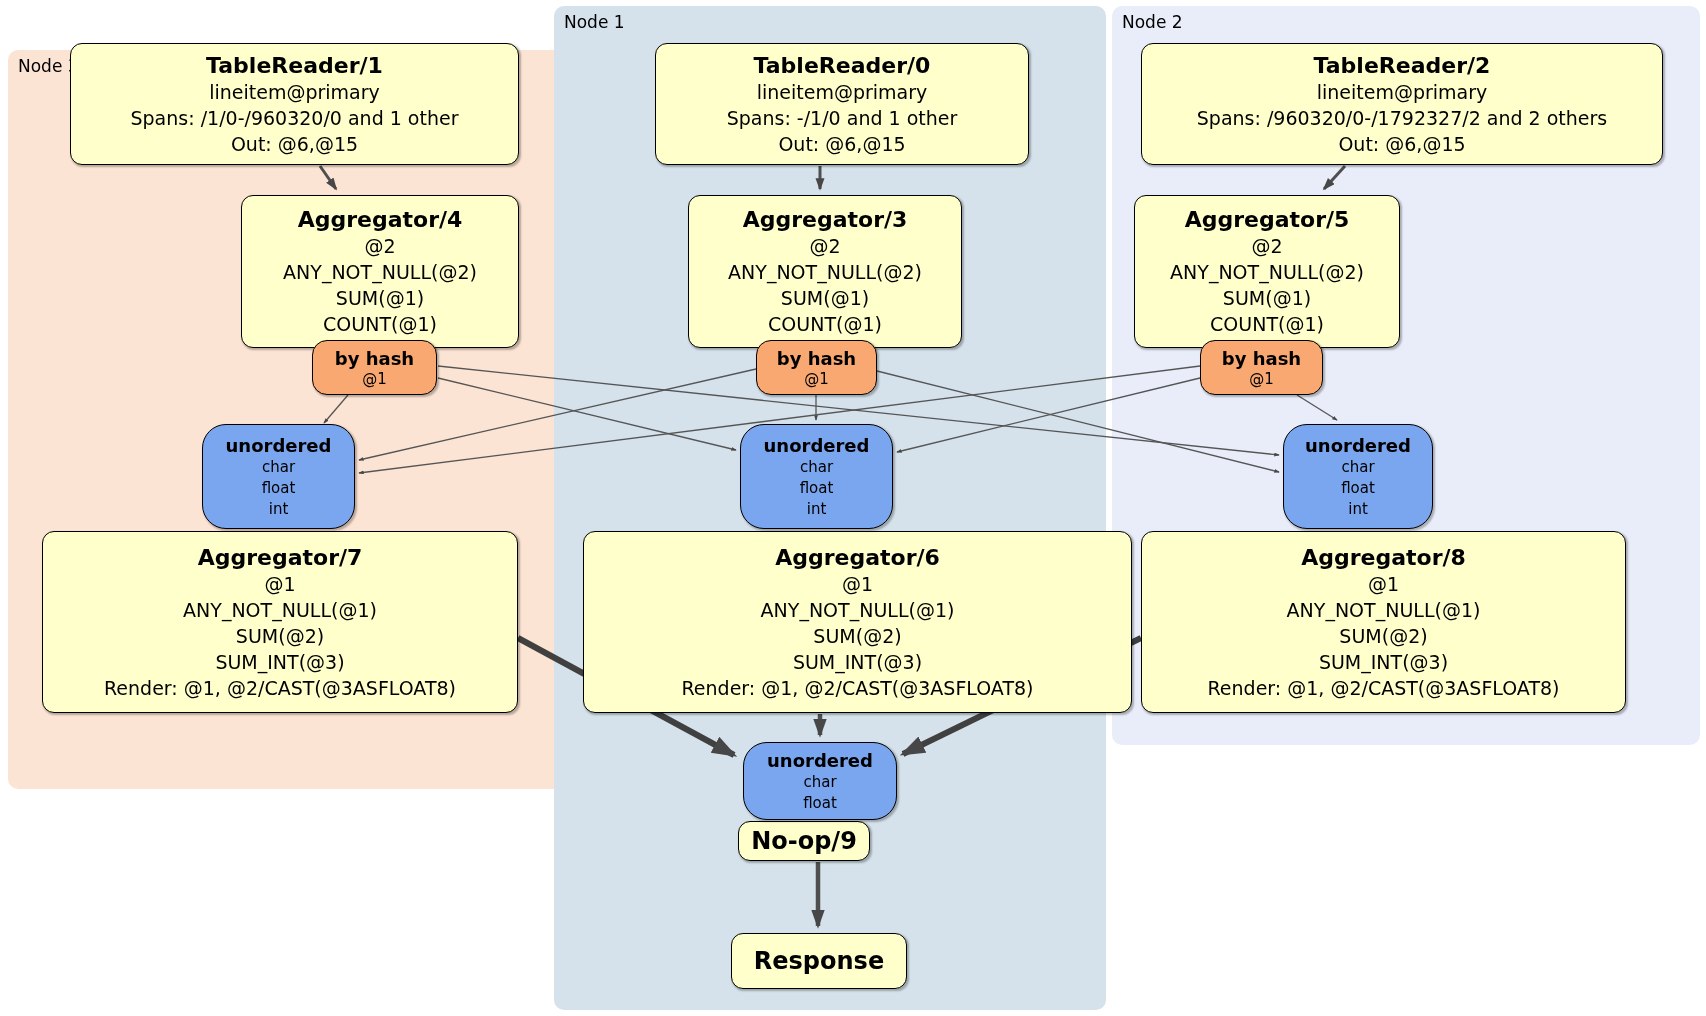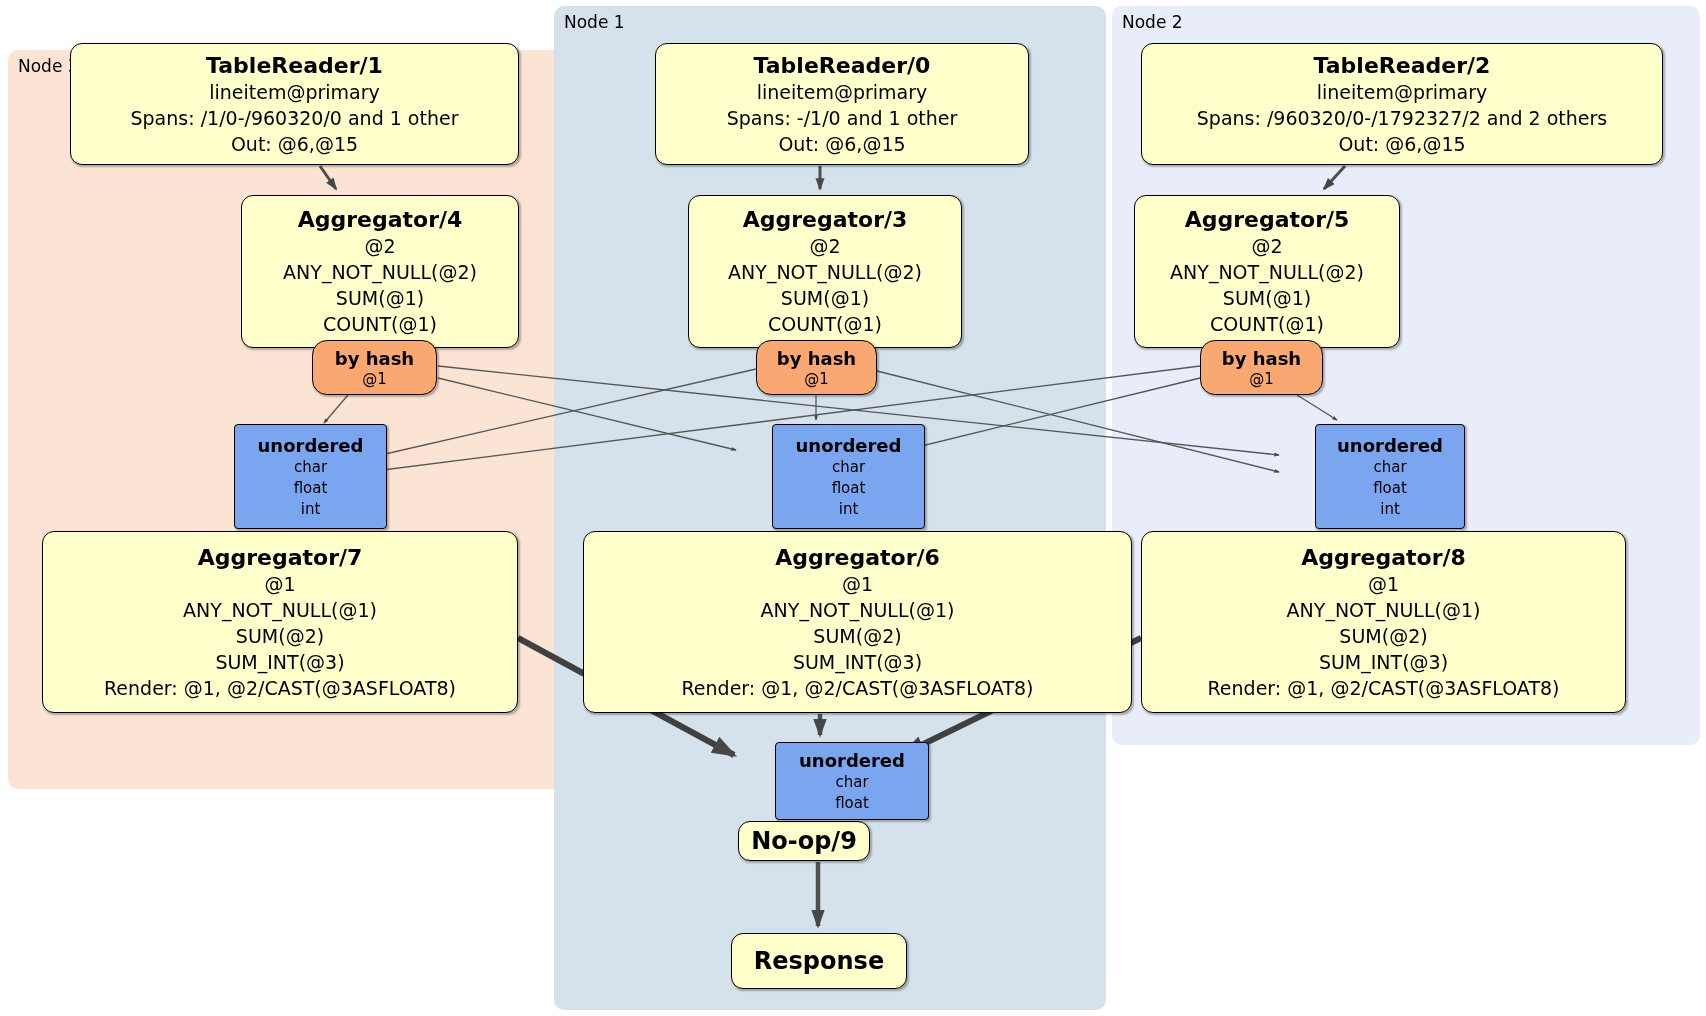--- a/index.html
+++ b/index.html
@@ -13,21 +13,21 @@
   svg.edges{position:absolute;left:0;top:0;z-index:2;}
   .box{position:absolute;z-index:3;box-sizing:border-box;display:flex;flex-direction:column;
        align-items:center;justify-content:center;
        border:1.4px solid var(--box-border);box-shadow:1.5px 1.5px 2px rgba(0,0,0,0.28);}
   .proc{background:var(--proc-fill);border-radius:12px;}
   .proc .t{font-weight:bold;font-size:22px;line-height:27px;}
   .proc .r{font-size:19px;line-height:26px;white-space:nowrap;}
   .router{background:var(--router-fill);border-radius:15px;z-index:4;}
   .router .t{font-weight:bold;font-size:18px;line-height:22px;}
   .router .r{font-size:15px;line-height:18px;}
-  .sync{background:var(--sync-fill);border-radius:4px;z-index:4;margin-left:32px;}
+  .sync{background:var(--sync-fill);border-radius:24px;z-index:4;}
   .sync .t{font-weight:bold;font-size:18px;line-height:23px;}
   .sync .r{font-size:15px;line-height:21px;}
   .mini .t{font-weight:bold;font-size:24px;line-height:26px;}
   .tr1{left:70px;top:43px;width:449px;height:122px;}
   .tr0{left:655px;top:43px;width:374px;height:122px;}
   .tr2{left:1141px;top:43px;width:522px;height:122px;}
   .agg4{left:241px;top:195px;width:278px;height:153px;}
   .agg3{left:688px;top:195px;width:274px;height:153px;}
   .agg5{left:1134px;top:195px;width:266px;height:153px;}
   .bh3{left:312px;top:340px;width:125px;height:55px;}

